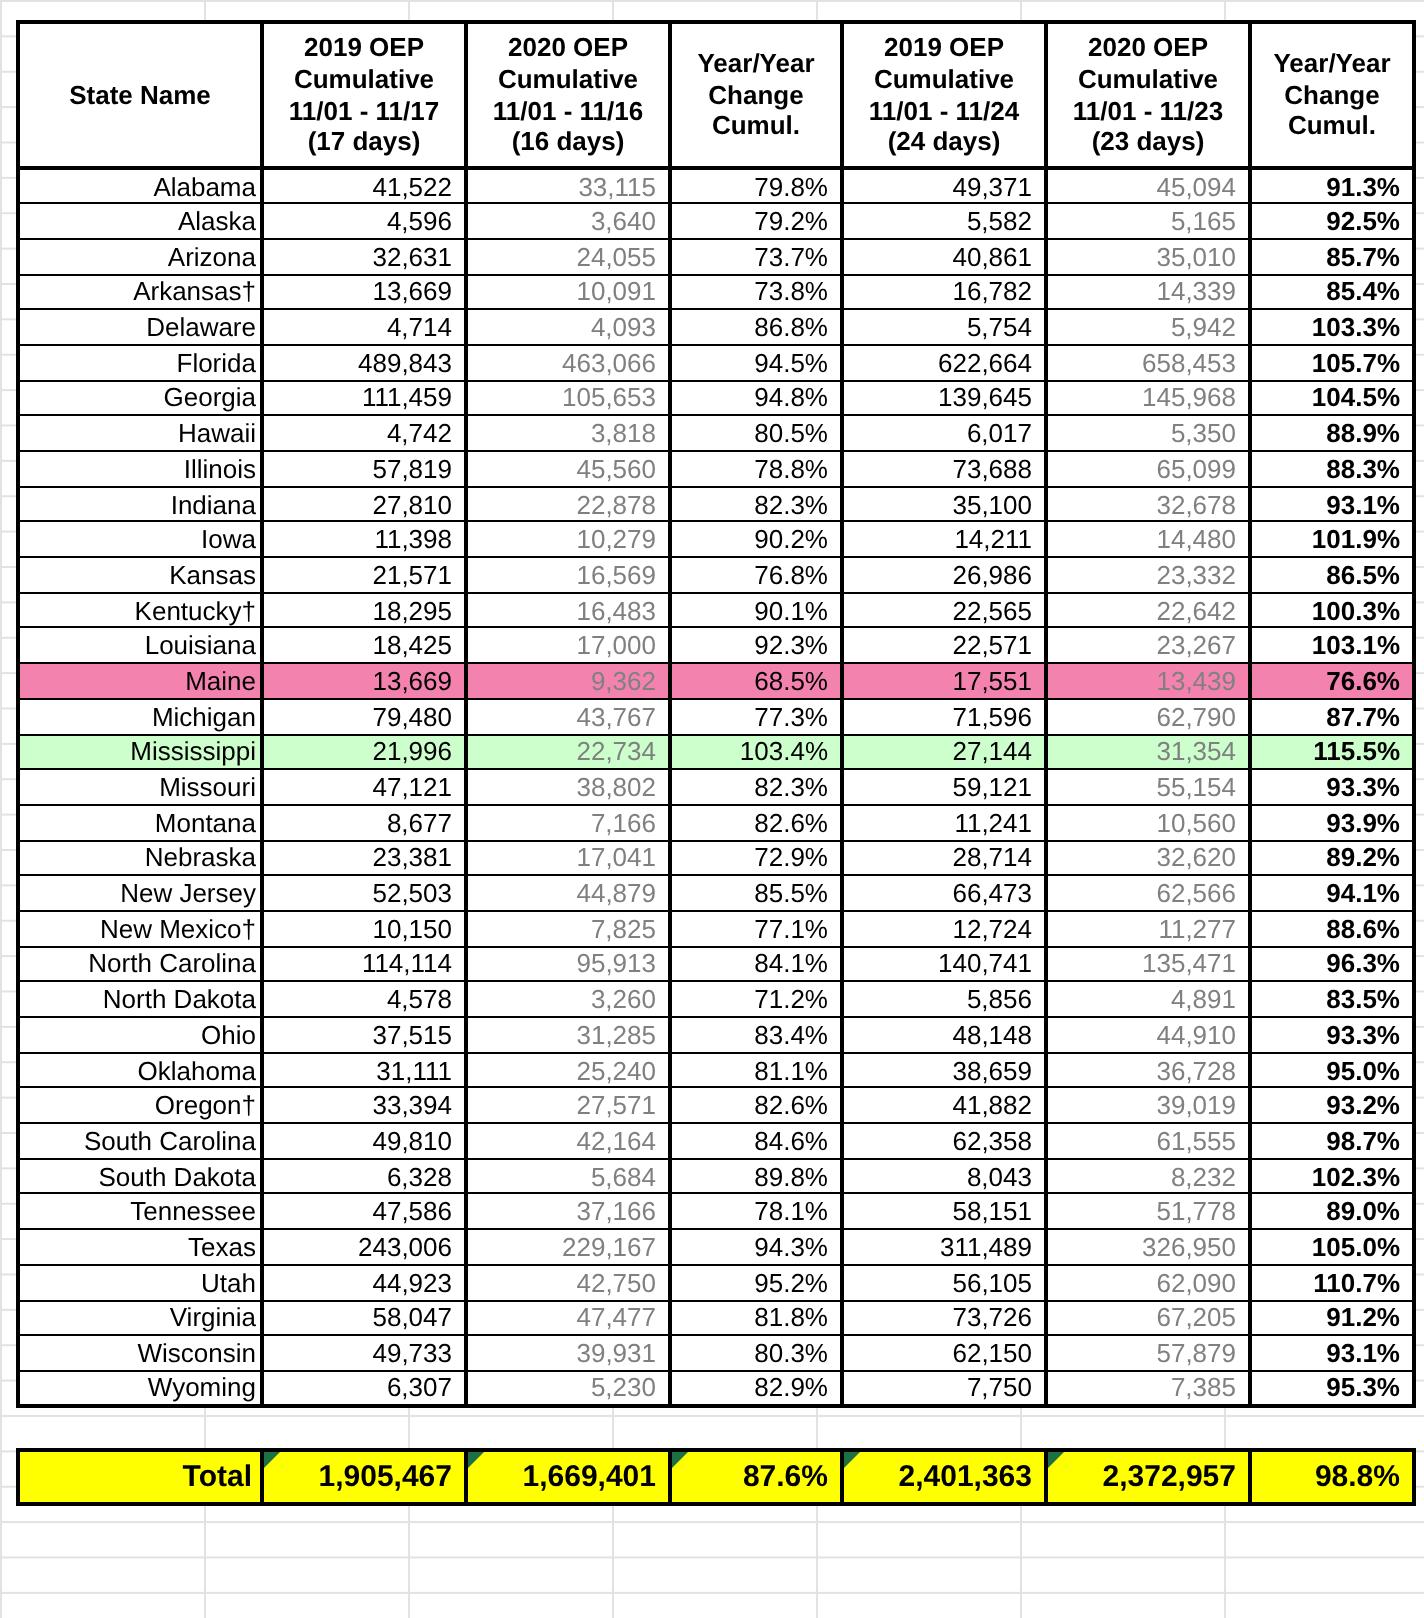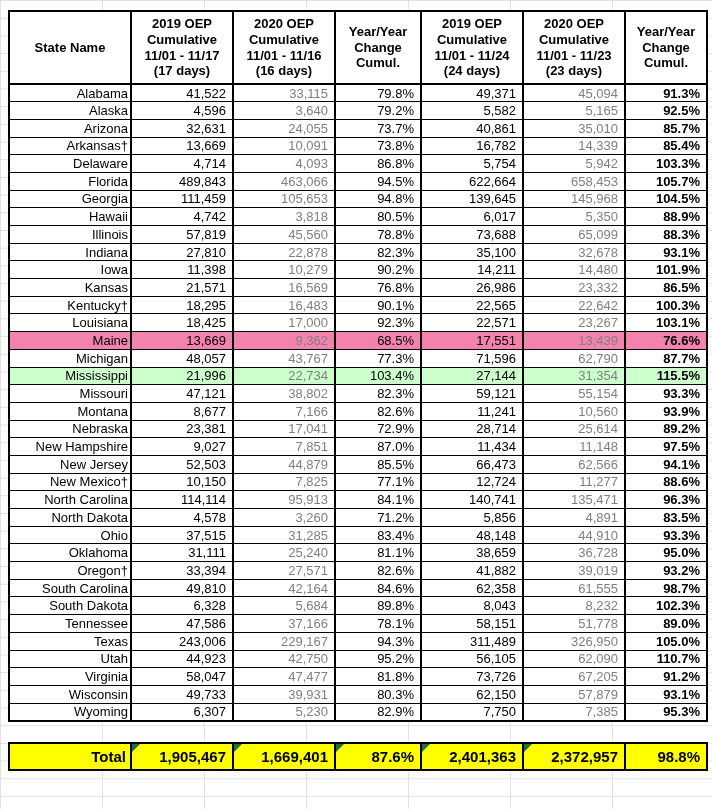--- a/index.html
+++ b/index.html
@@ -238,21 +238,21 @@
       <td class="state">Maine</td>
       <td>13,669</td>
       <td class="dim">9,362</td>
       <td>68.5%</td>
       <td>17,551</td>
       <td class="dim">13,439</td>
       <td class="pct2">76.6%</td>
     </tr>
         <tr>
       <td class="state">Michigan</td>
-      <td>48,057</td>
+      <td>79,480</td>
       <td class="dim">43,767</td>
       <td>77.3%</td>
       <td>71,596</td>
       <td class="dim">62,790</td>
       <td class="pct2">87.7%</td>
     </tr>
         <tr class="hl-green">
       <td class="state">Mississippi</td>
       <td>21,996</td>
       <td class="dim">22,734</td>
@@ -278,31 +278,22 @@
       <td>11,241</td>
       <td class="dim">10,560</td>
       <td class="pct2">93.9%</td>
     </tr>
         <tr>
       <td class="state">Nebraska</td>
       <td>23,381</td>
       <td class="dim">17,041</td>
       <td>72.9%</td>
       <td>28,714</td>
-      <td class="dim">25,614</td>
+      <td class="dim">32,620</td>
       <td class="pct2">89.2%</td>
-    </tr>
-        <tr>
-      <td class="state">New Hampshire</td>
-      <td>9,027</td>
-      <td class="dim">7,851</td>
-      <td>87.0%</td>
-      <td>11,434</td>
-      <td class="dim">11,148</td>
-      <td class="pct2">97.5%</td>
     </tr>
         <tr>
       <td class="state">New Jersey</td>
       <td>52,503</td>
       <td class="dim">44,879</td>
       <td>85.5%</td>
       <td>66,473</td>
       <td class="dim">62,566</td>
       <td class="pct2">94.1%</td>
     </tr>

